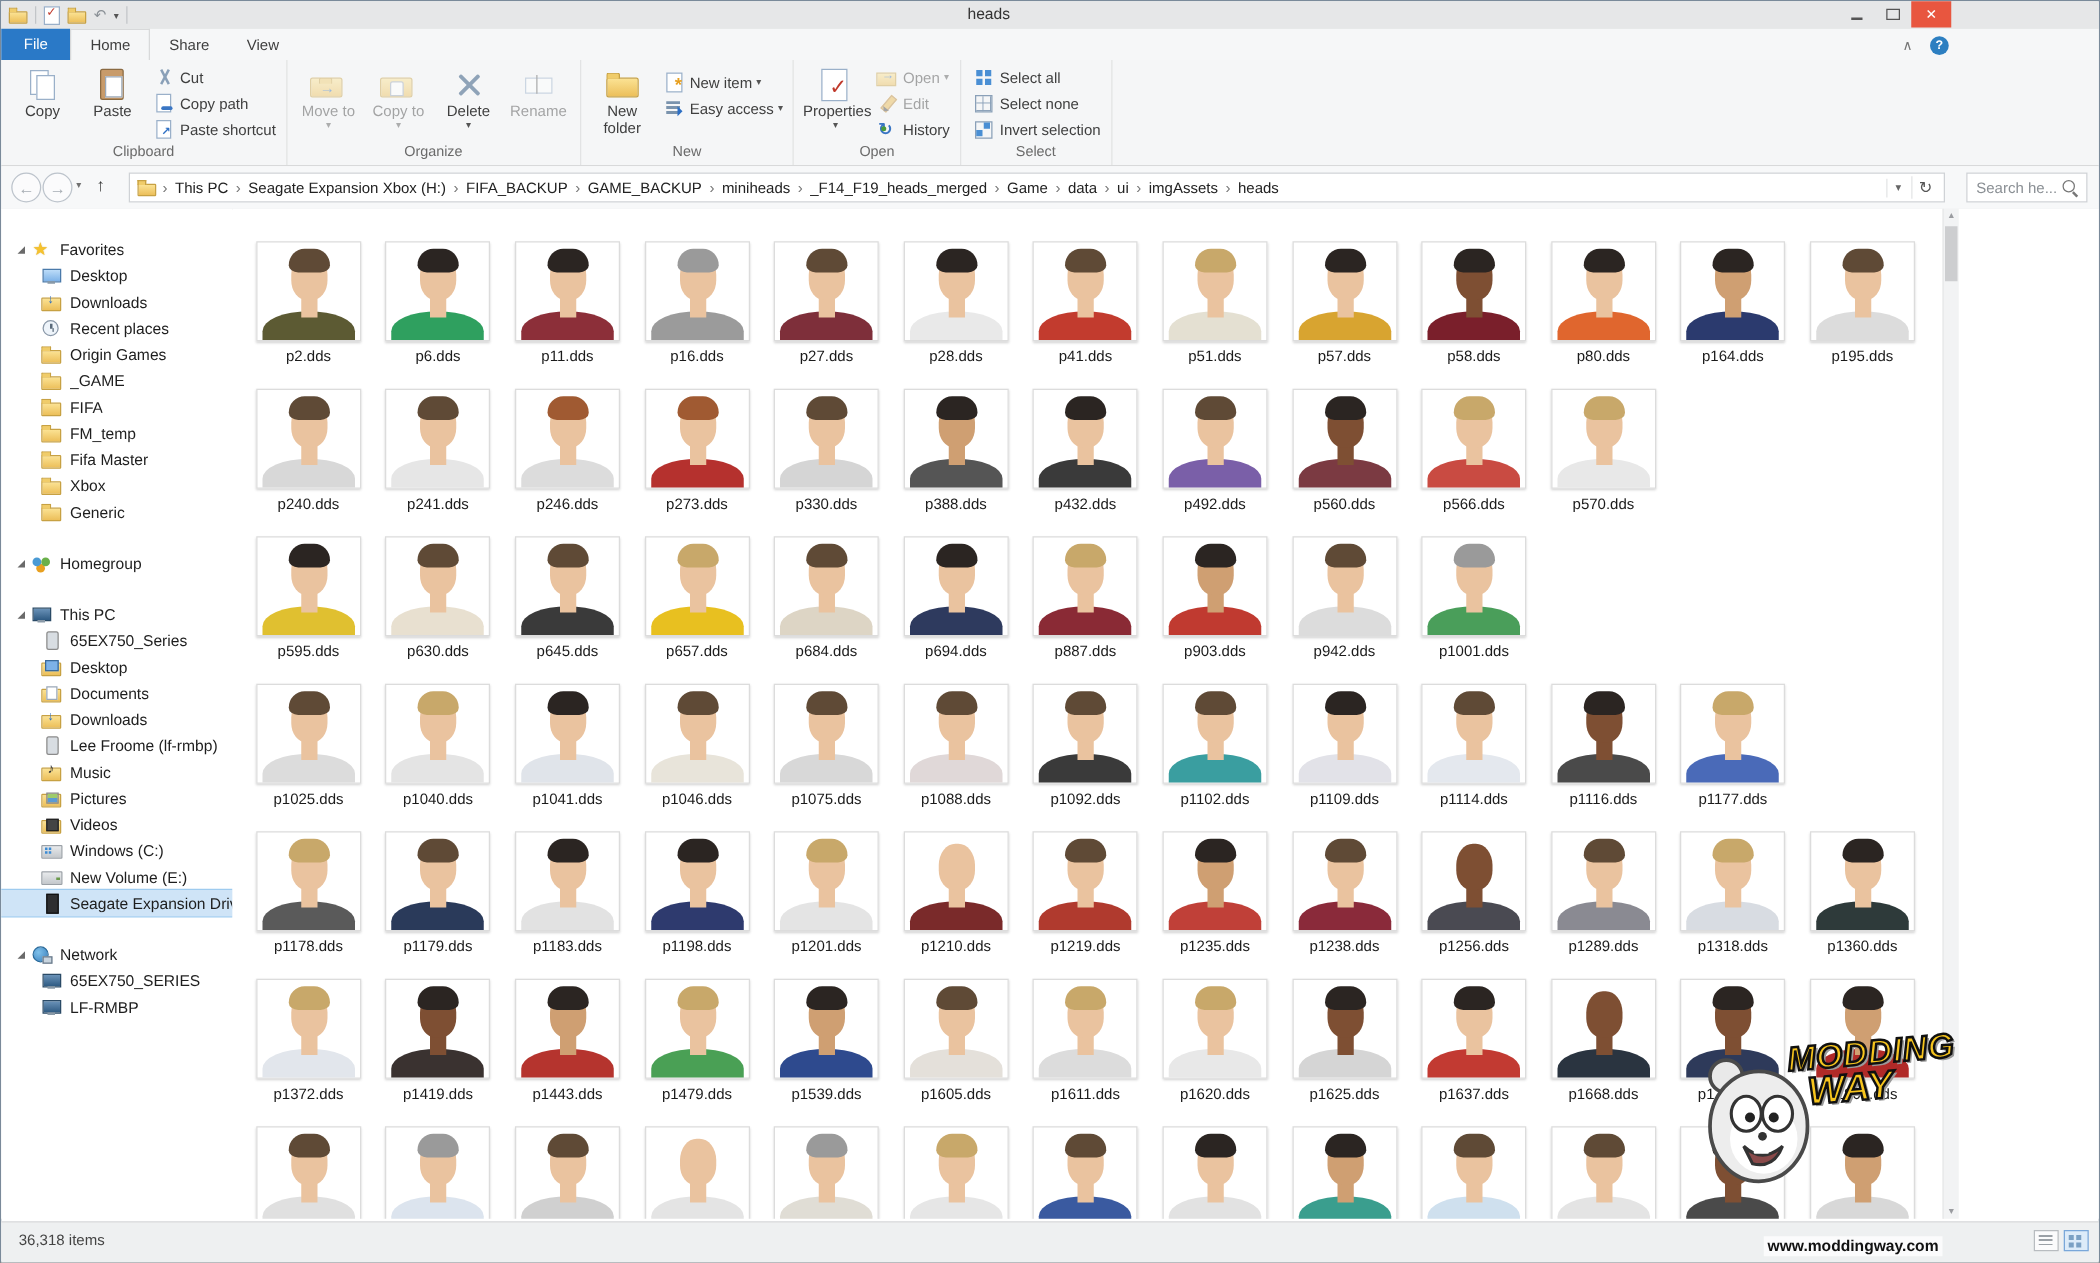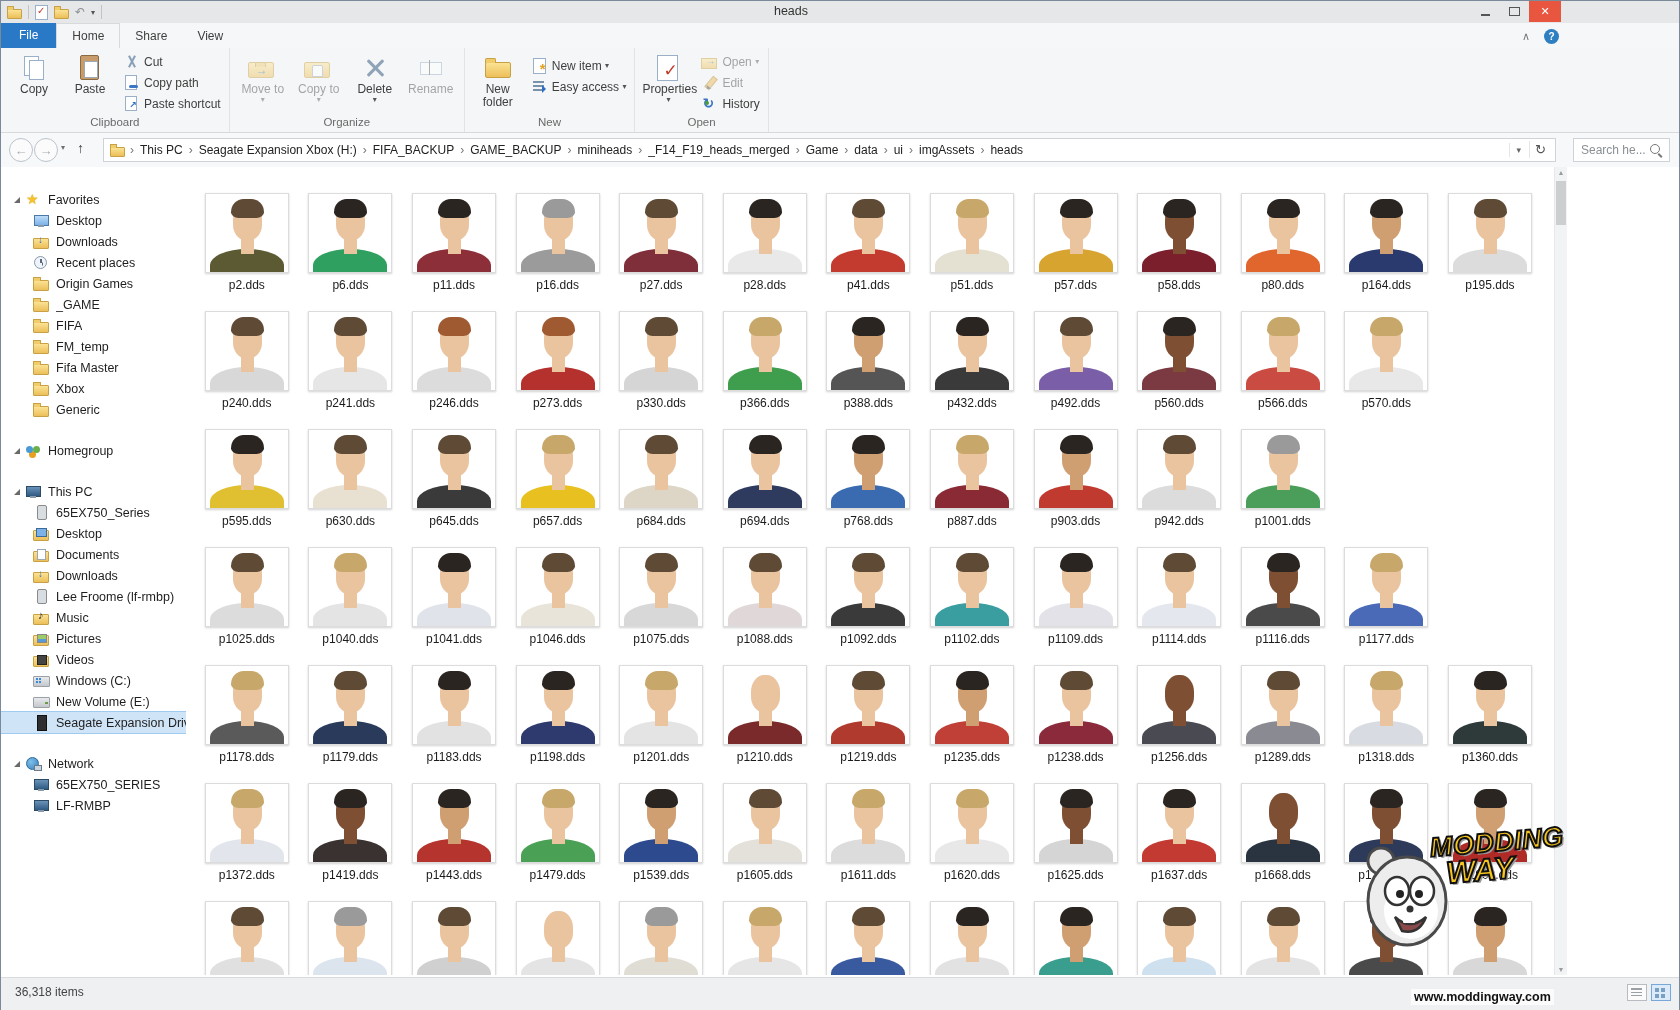--- a/index.html
+++ b/index.html
@@ -315,20 +315,39 @@
             </div>
           <div class="rsm">
               <span class="sic ic-hist"></span>
               <span>History</span>
             </div>
         </div>
       </div>
       <div class="grp-label">Open</div>
     </div>
 
+    <div class="grp">
+      <div class="grp-items">
+        <div class="rcol">
+          <div class="rsm">
+              <span class="sic ic-selall"></span>
+              <span>Select all</span>
+            </div>
+          <div class="rsm">
+              <span class="sic ic-selnone"></span>
+              <span>Select none</span>
+            </div>
+          <div class="rsm">
+              <span class="sic ic-selinv"></span>
+              <span>Invert selection</span>
+            </div>
+        </div>
+      </div>
+      <div class="grp-label">Select</div>
+    </div>
 
     <div style="flex:1;"></div>
   </div>
 
   <div class="navbar">
     <div class="nav-circle nc-back">←</div>
     <div class="nav-circle nc-fwd">→</div>
     <span class="nav-chev">▾</span>
     <span class="nav-up">↑</span>
     <div class="addr">
@@ -642,29 +661,20 @@
           <div class="thumb">
             <div class="sh" style="background: rgb(213, 213, 213);"></div>
             <div class="nk" style="background: rgb(234, 195, 159);"></div>
             <div class="hd" style="background: rgb(234, 195, 159);"></div>
             <div class="hr1" style="background: rgb(95, 74, 54);"></div>
           </div>
           <div class="g-name">p330.dds</div>
         </div>
         <div class="g-item">
           <div class="thumb">
-            <div class="sh" style="background: rgb(63, 158, 78);"></div>
-            <div class="nk" style="background: rgb(234, 195, 159);"></div>
-            <div class="hd" style="background: rgb(234, 195, 159);"></div>
-            <div class="hr1" style="background: rgb(200, 168, 106);"></div>
-          </div>
-          <div class="g-name">p366.dds</div>
-        </div>
-        <div class="g-item">
-          <div class="thumb">
             <div class="sh" style="background: rgb(85, 85, 85);"></div>
             <div class="nk" style="background: rgb(207, 159, 114);"></div>
             <div class="hd" style="background: rgb(207, 159, 114);"></div>
             <div class="hr1" style="background: rgb(43, 37, 34);"></div>
           </div>
           <div class="g-name">p388.dds</div>
         </div>
         <div class="g-item">
           <div class="thumb">
             <div class="sh" style="background: rgb(58, 58, 58);"></div>
@@ -758,29 +768,20 @@
           <div class="g-name">p684.dds</div>
         </div>
         <div class="g-item">
           <div class="thumb">
             <div class="sh" style="background: rgb(46, 58, 94);"></div>
             <div class="nk" style="background: rgb(234, 195, 159);"></div>
             <div class="hd" style="background: rgb(234, 195, 159);"></div>
             <div class="hr1" style="background: rgb(43, 37, 34);"></div>
           </div>
           <div class="g-name">p694.dds</div>
-        </div>
-        <div class="g-item">
-          <div class="thumb">
-            <div class="sh" style="background: rgb(58, 106, 176);"></div>
-            <div class="nk" style="background: rgb(207, 159, 114);"></div>
-            <div class="hd" style="background: rgb(207, 159, 114);"></div>
-            <div class="hr1" style="background: rgb(43, 37, 34);"></div>
-          </div>
-          <div class="g-name">p768.dds</div>
         </div>
         <div class="g-item">
           <div class="thumb">
             <div class="sh" style="background: rgb(138, 42, 53);"></div>
             <div class="nk" style="background: rgb(234, 195, 159);"></div>
             <div class="hd" style="background: rgb(234, 195, 159);"></div>
             <div class="hr1" style="background: rgb(200, 168, 106);"></div>
           </div>
           <div class="g-name">p887.dds</div>
         </div>

